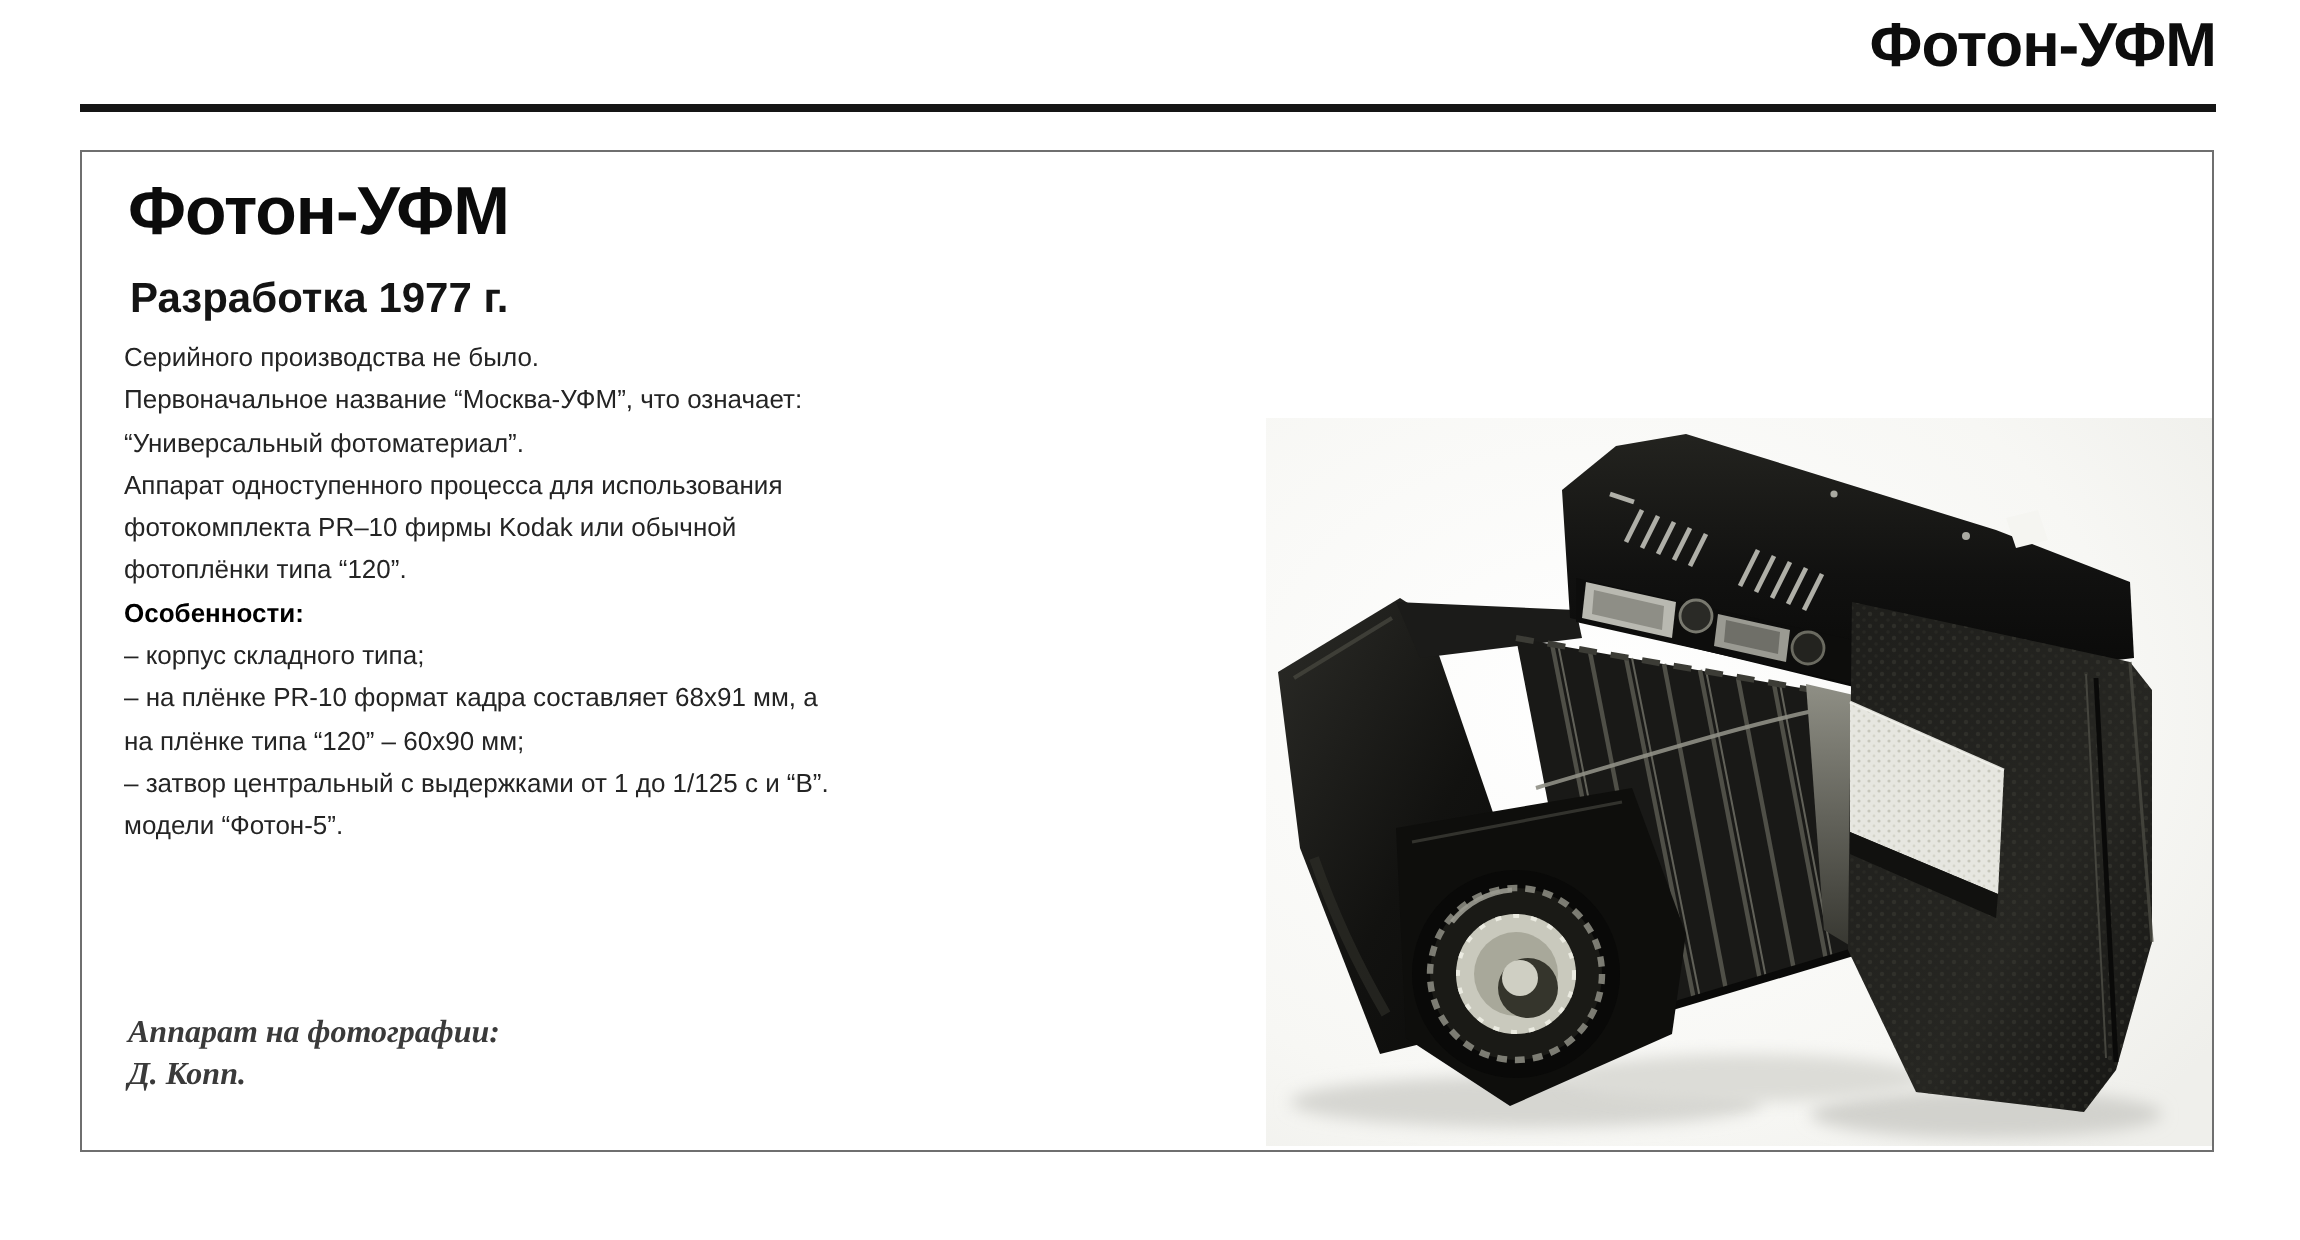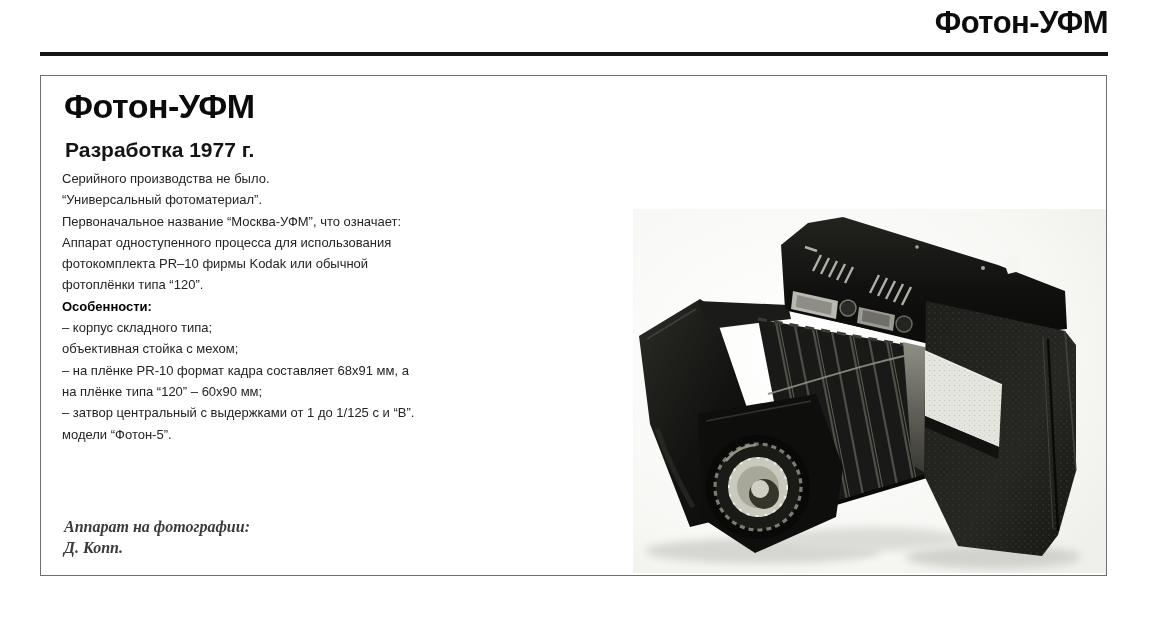--- a/index.html
+++ b/index.html
@@ -27,21 +27,21 @@
     position:absolute;left:24px;top:61px;margin:0;
     font-size:21px;font-weight:bold;color:#141414;line-height:1.2;
   }
   .body-text{
     position:absolute;left:21px;top:92px;width:575px;
     font-family:Liberation Sans, sans-serif;font-size:13px;line-height:21.3px;color:#242424;
   }
   .body-text .line{white-space:nowrap;}
   .body-text .line.bold{font-weight:bold;color:#000000;}
   .credit{
-    position:absolute;left:23px;top:440px;
+    position:absolute;left:23px;top:430px;
     font-family:"Liberation Serif",serif;font-style:italic;font-weight:bold;
     font-size:16px;line-height:21px;color:#3a3a3a;
   }
   .photo{
     position:absolute;left:592px;top:133px;width:473px;height:364px;margin:0;
   }
   .photo svg{display:block;width:100%;height:100%;}
 </style>
 </head>
 <body>
@@ -52,36 +52,35 @@
 </header>
 
 <main class="card">
   <h1 class="card-title">Фотон-УФМ</h1>
   <h2 class="card-subtitle">Разработка 1977 г.</h2>
 
   <div class="body-text">
 
       <div class="line">Серийного производства не было.</div>
 
+      <div class="line">Первоначальное название “Москва-УФМ”, что означает:</div>
+
       <div class="line">“Универсальный фотоматериал”.</div>
 
-      <div class="line">Первоначальное название “Москва-УФМ”, что означает:</div>
-
       <div class="line">Аппарат одноступенного процесса для использования</div>
 
       <div class="line">фотокомплекта PR–10 фирмы Kodak или обычной</div>
 
       <div class="line">фотоплёнки типа “120”.</div>
 
       <div class="line bold">Особенности:</div>
 
       <div class="line">– корпус складного типа;</div>
 
 
-      <div class="line">объективная стойка с мехом;</div>
 
       <div class="line">– на плёнке PR-10 формат кадра составляет 68x91 мм, а</div>
 
       <div class="line">на плёнке типа “120” – 60x90 мм;</div>
 
       <div class="line">– затвор центральный с выдержками от 1 до 1/125 с и “В”.</div>
 
 
       <div class="line">модели “Фотон-5”.</div>
     </div>

